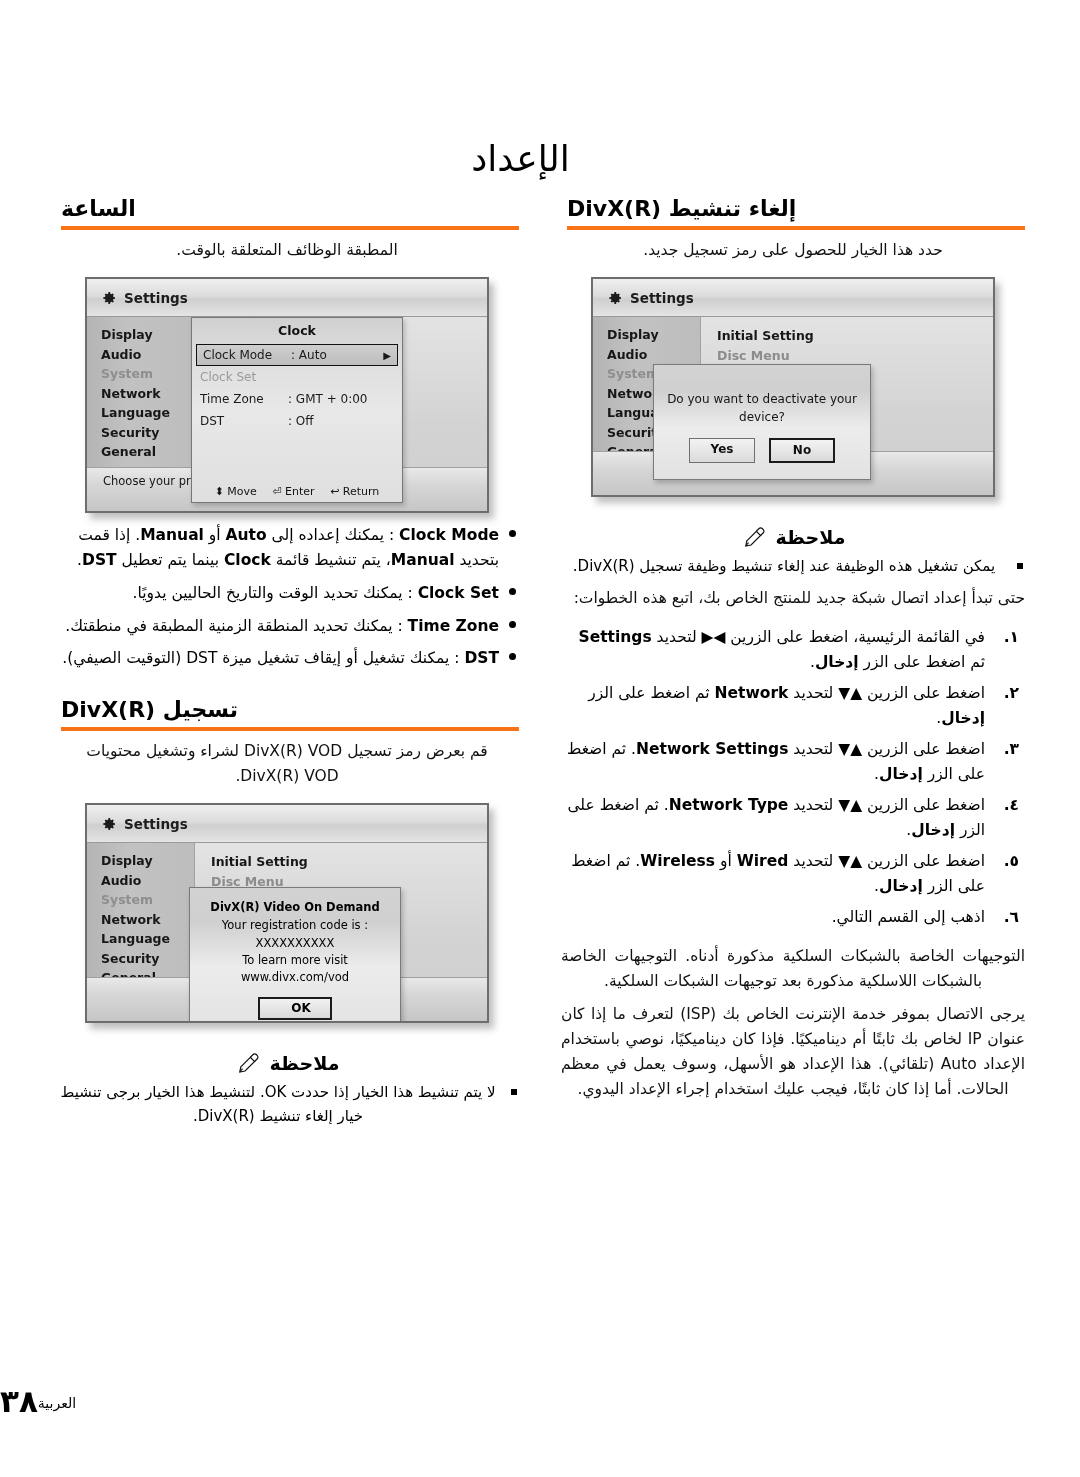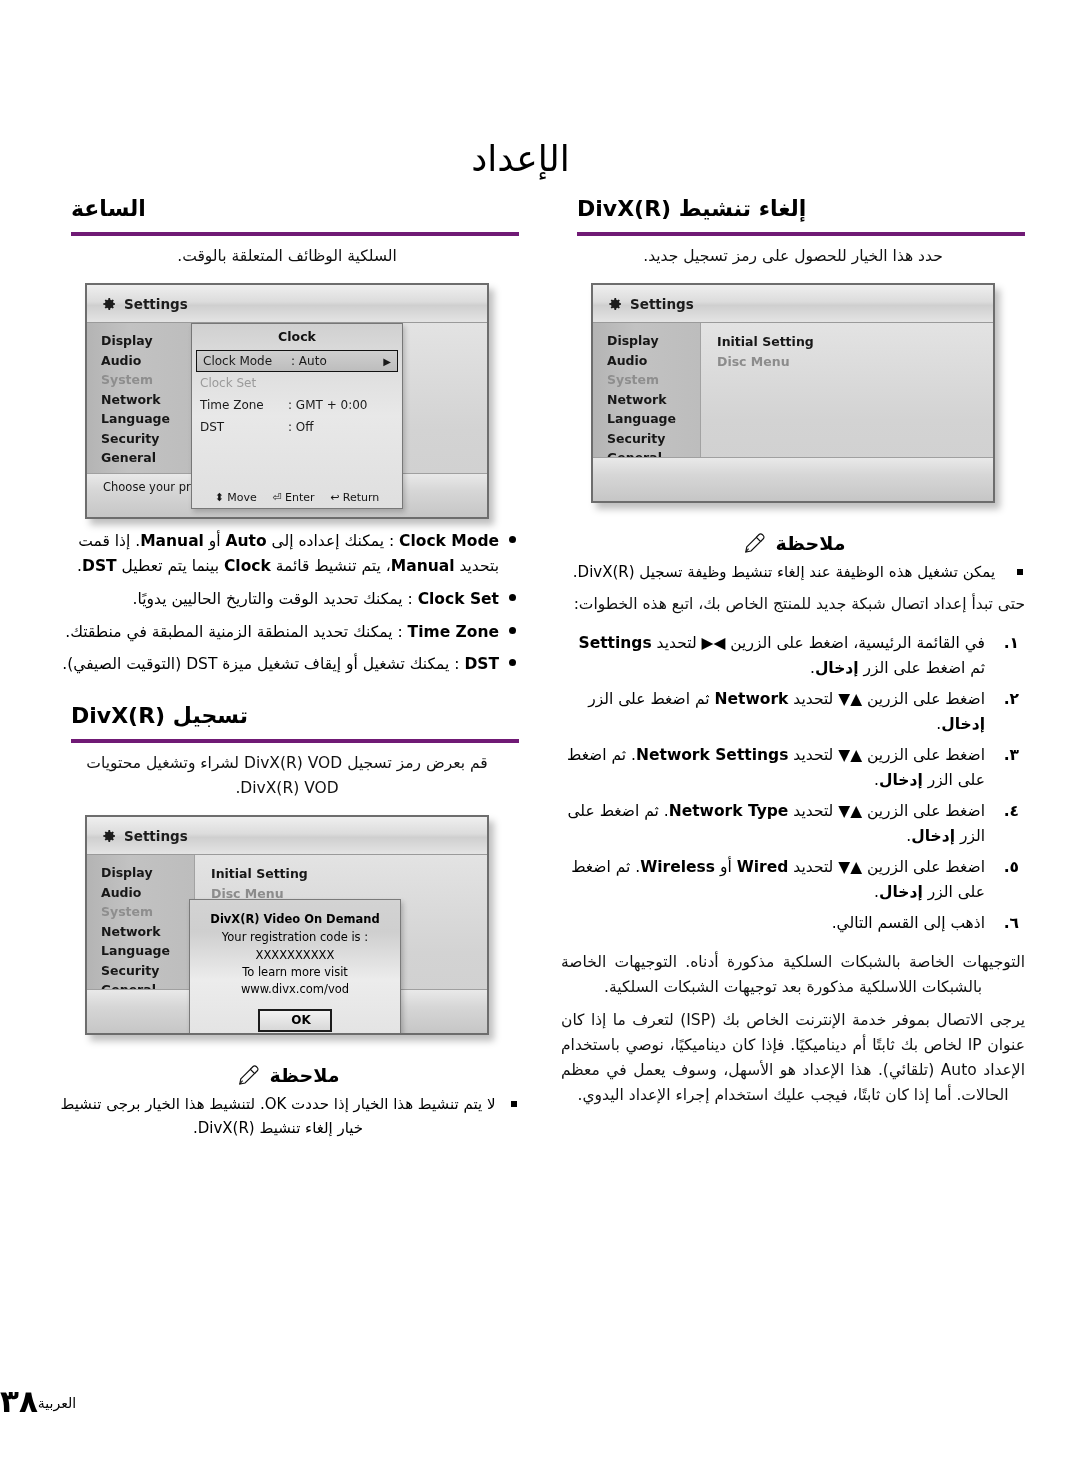--- a/index.html
+++ b/index.html
@@ -28,22 +28,22 @@
   .cols{
     position:absolute; top:196px; left:55px; width:970px;
     display:flex; flex-direction:row-reverse; gap:42px;
     direction:rtl;
   }
   .col{ width:464px; }
 
   
   .sec-h{
     font-size:22px; font-weight:700; text-align:left;
-    padding-bottom:11px; margin:0 0 8px 16px;
-    border-bottom:4px solid #701a75;
+    padding-bottom:5px; margin:0 0 8px 6px;
+    border-bottom:4px solid #f97316;
     direction:rtl;
     letter-spacing:0px;
   }
   .sec-h.first{ margin-top:0; }
 
   
   .p{
     font-size:15.5px; line-height:1.62; text-align:center;
     direction:rtl; margin:8px 0 0 0; color:#111;
     font-family:"DejaVu Sans","Liberation Sans",sans-serif;
@@ -216,21 +216,21 @@
 
   <div class="chapter-title">
     <span class="inner">الإعداد</span>
   </div>
 
   <div class="cols">
 
     <div class="col">
 
       <div class="sec-h first">الساعة</div>
-      <div class="p">السلكية الوظائف المتعلقة بالوقت.</div>
+      <div class="p">المطبقة الوظائف المتعلقة بالوقت.</div>
 
       <div class="shot tall">
         <div class="titlebar">
           <svg class="gear" viewBox="0 0 24 24">
             <path fill="#1c1c1c" d="M12 8.2a3.8 3.8 0 1 0 0 7.6 3.8 3.8 0 0 0 0-7.6zm0 5.9a2.1 2.1 0 1 1 0-4.2 2.1 2.1 0 0 1 0 4.2z"></path>
             <path fill="#1c1c1c" d="M21 13.2v-2.4l-2.3-.4a7 7 0 0 0-.7-1.7l1.3-1.9-1.7-1.7-1.9 1.3a7 7 0 0 0-1.7-.7L13.6 3h-2.4l-.4 2.7a7 7 0 0 0-1.7.7L7.2 5.1 5.5 6.8l1.3 1.9a7 7 0 0 0-.7 1.7L3.4 10.8v2.4l2.7.4a7 7 0 0 0 .7 1.7l-1.3 1.9 1.7 1.7 1.9-1.3a7 7 0 0 0 1.7.7l.4 2.7h2.4l.4-2.7a7 7 0 0 0 1.7-.7l1.9 1.3 1.7-1.7-1.3-1.9a7 7 0 0 0 .7-1.7l2.3-.4z"></path>
           </svg>
           <span class="t">Settings</span>
         </div>
         <div class="body">
@@ -371,20 +371,27 @@
             <div class="it">Language</div>
             <div class="it">Security</div>
             <div class="it">General</div>
             <div class="it">Support</div>
           </div>
           <div class="content">
             <div class="ci">Initial Setting</div>
             <div class="ci fade">Disc Menu</div>
           </div>
 
+          <div class="dlg deact">
+            <div class="msg">Do you want to deactivate your device?</div>
+            <div class="btnrow">
+              <span class="btn">Yes</span>
+              <span class="btn sel">No</span>
+            </div>
+          </div>
 
           <div class="footerbar"></div>
         </div>
       </div>
 
       <div class="note-head">
         <svg class="pencil" viewBox="0 0 30 26">
           <path fill="none" stroke="#111" stroke-width="1.4" d="M6.5 17.5 17.8 6.2l5 5L11.5 22.5l-6.2 1.2z"></path>
           <path fill="none" stroke="#111" stroke-width="1.4" d="M17.8 6.2 21 3a2.6 2.6 0 0 1 3.7 0l1.3 1.3a2.6 2.6 0 0 1 0 3.7l-3.2 3.2"></path>
           <path fill="none" stroke="#111" stroke-width="1.2" d="M8.6 19.6 5.3 23.7"></path>

